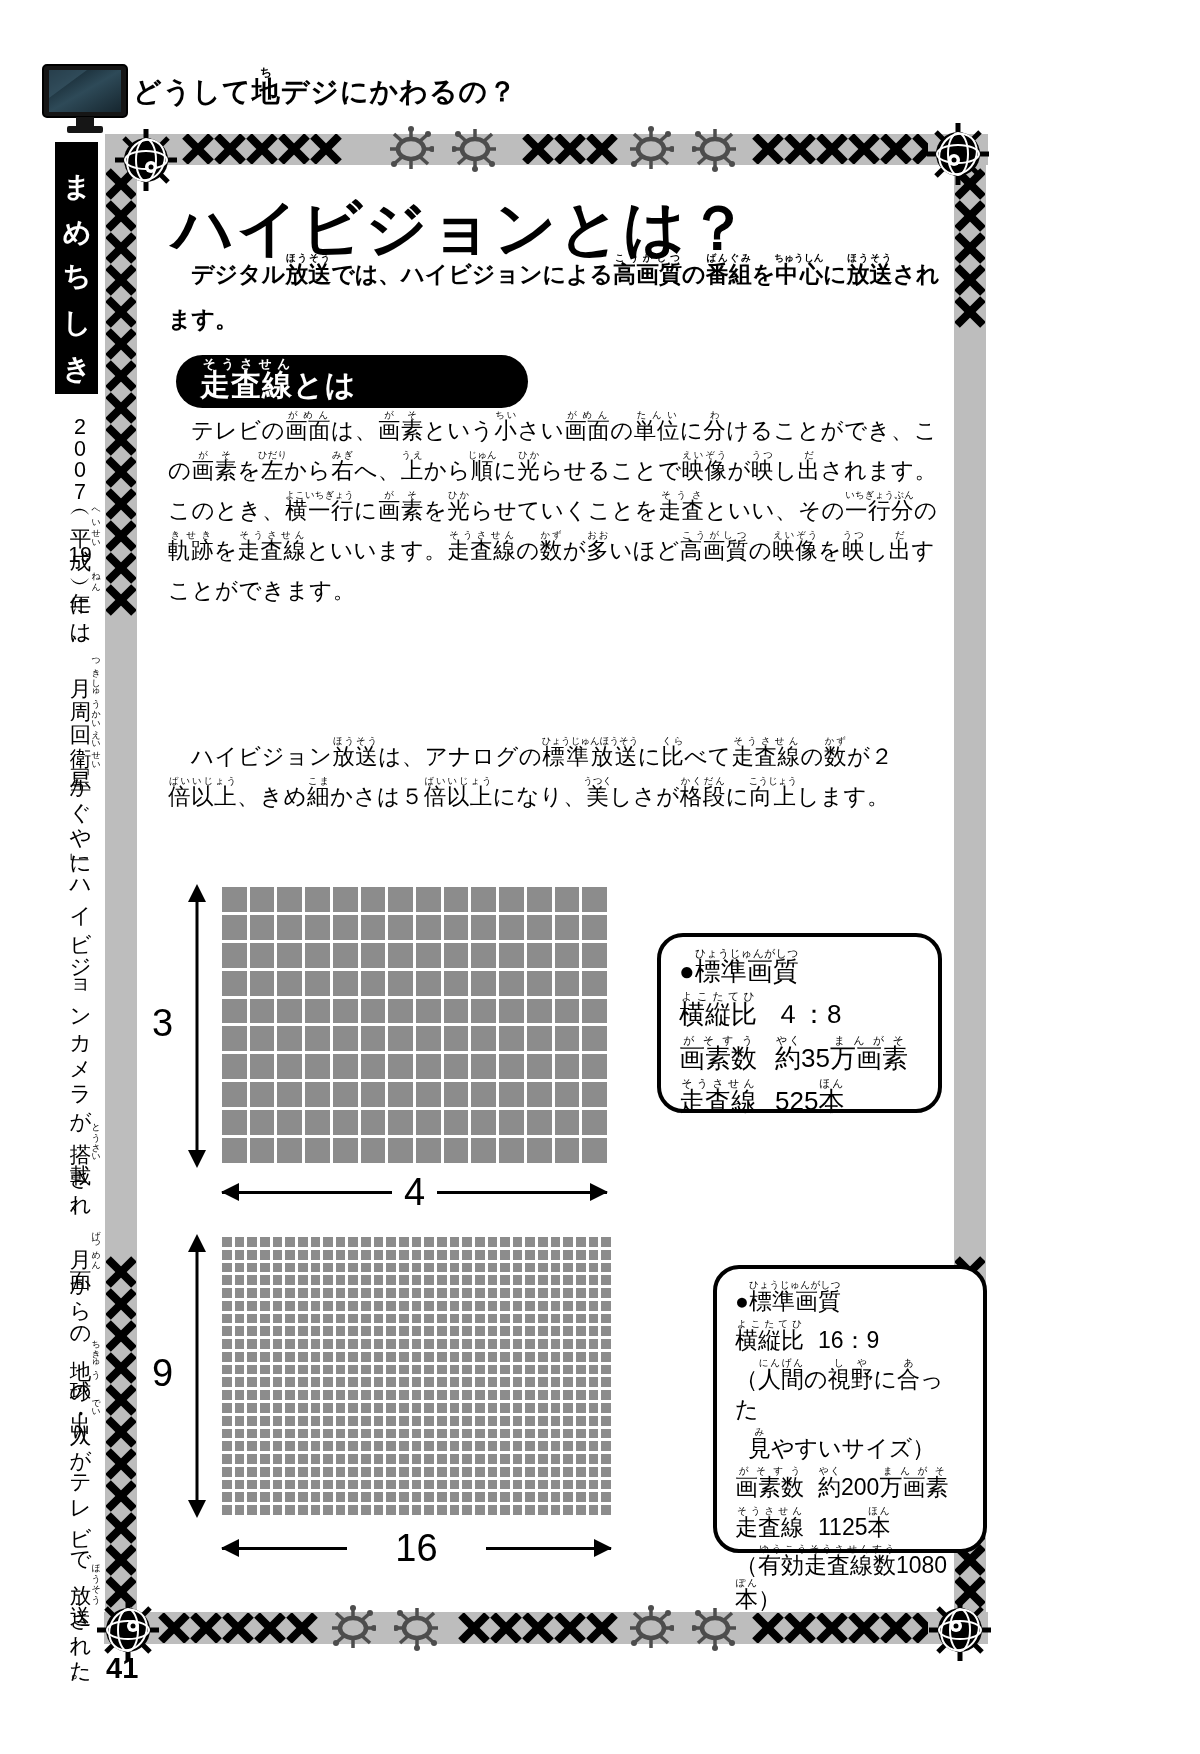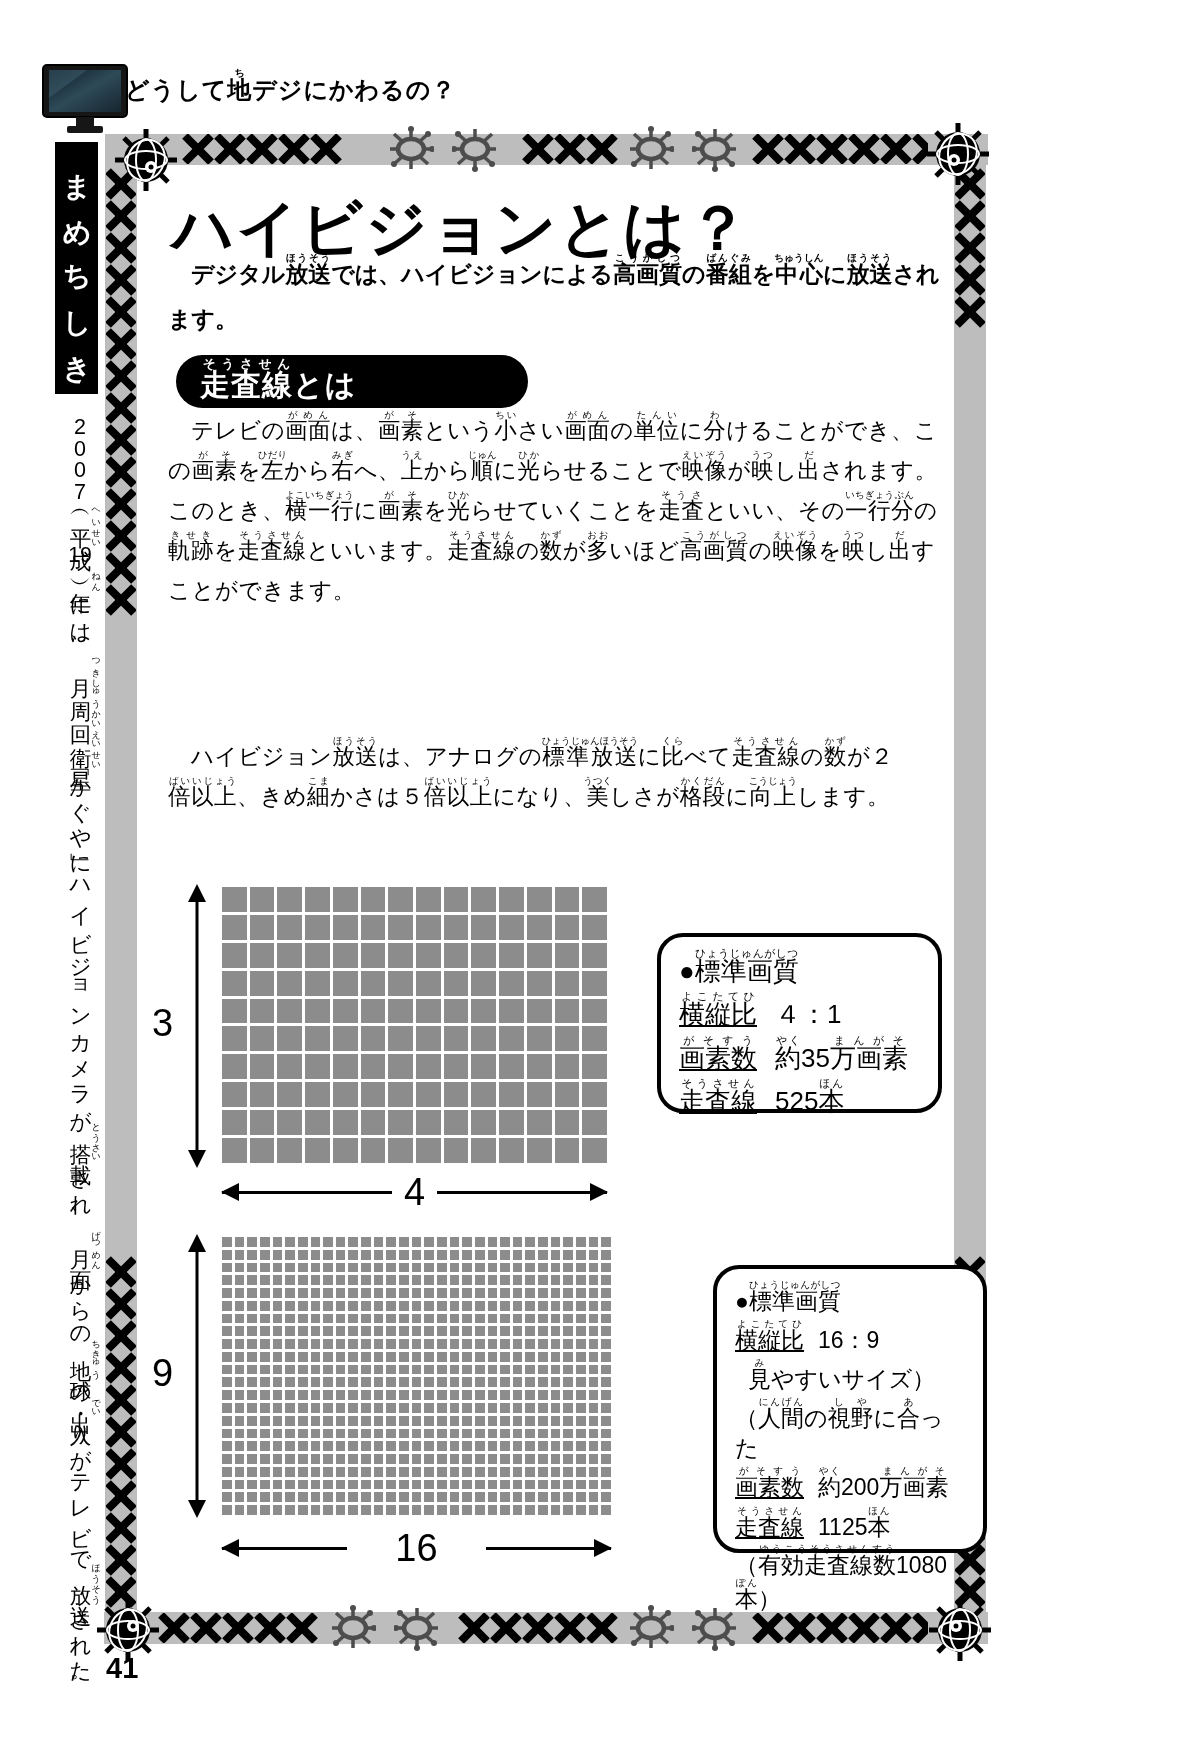--- a/index.html
+++ b/index.html
@@ -13,22 +13,22 @@
   ruby{ruby-position:over;}
   .tcy{text-combine-upright:all;}
 
   
   .band{position:absolute;background:var(--band,#bdbdbd);}
   .chain{position:absolute;}
   .deco{position:absolute;}
 
   
   .header-title{
-    position:absolute;left:125px;top:64px;
-    font-size:24px;font-weight:bold;letter-spacing:1px;line-height:1.0;
+    position:absolute;left:133px;top:64px;
+    font-size:28px;font-weight:bold;letter-spacing:1px;line-height:1.0;
     padding-top:14px;white-space:nowrap;
   }
 
   
   .mame-box{
     position:absolute;left:55px;top:142px;width:43px;height:252px;
     background:var(--pill-bg,#000);color:var(--pill-text,#fff);
     writing-mode:vertical-rl;text-orientation:upright;
     font-size:28px;font-weight:bold;letter-spacing:14px;
     display:flex;align-items:center;justify-content:center;
@@ -85,21 +85,21 @@
   .harrow .num{font-size:38px;margin:0 12px;line-height:1;}
 
   
   .ibox{
     position:absolute;background:#fff;border:4px solid #000;border-radius:26px;
     box-sizing:border-box;z-index:5;padding:8px 16px 6px 18px;
   }
   #box-sd{left:657px;top:933px;width:285px;height:180px;font-size:26px;}
   #box-hd{left:713px;top:1265px;width:274px;height:288px;font-size:23px;}
   .ibox .ib-line{display:flex;align-items:baseline;margin-top:3px;line-height:1.32;}
-  .ibox .lbl{flex:0 0 auto;margin-right:18px;text-decoration:underline;}
+  .ibox .lbl{flex:0 0 auto;margin-right:18px;}
   #box-hd .lbl{margin-right:14px;}
   .ibox .note{line-height:1.3;margin-top:2px;}
   .ibox .note.indent{padding-left:13px;}
 </style>
 </head>
 <body>
 
 <div id="page" style="--page-bg: #ffffff; --text: #000000; --band: #bdbdbd; --grid-square: #8c8c8c; --pill-bg: #000000; --pill-text: #ffffff; --decoration-dark: #4d4d4d;">
 
   <svg width="0" height="0" style="position:absolute">
@@ -568,21 +568,21 @@
   <div class="harrow" id="harrow-sd">
     <div class="ln l"></div>
     <span class="num">4</span>
     <div class="ln r"></div>
   </div>
 
   <div class="ibox" id="box-sd">
     <div class="ib-line">●<ruby>標準画質<rt>ひょうじゅんがしつ</rt></ruby></div>
     <div class="ib-line">
       <span class="lbl"><ruby>横縦比<rt>よこたてひ</rt></ruby></span>
-      <span class="val">４：1</span>
+      <span class="val">４：8</span>
     </div>
     <div class="ib-line">
       <span class="lbl"><ruby>画素数<rt>がそすう</rt></ruby></span>
       <span class="val"><ruby>約<rt>やく</rt></ruby>35<ruby>万画素<rt>まんがそ</rt></ruby></span>
     </div>
     <div class="ib-line">
       <span class="lbl"><ruby>走査線<rt>そうさせん</rt></ruby></span>
       <span class="val">525<ruby>本<rt>ほん</rt></ruby></span>
     </div>
   </div>
@@ -1282,22 +1282,22 @@
     <span class="num">16</span>
     <div class="ln r"></div>
   </div>
 
   <div class="ibox" id="box-hd">
     <div class="ib-line">●<ruby>標準画質<rt>ひょうじゅんがしつ</rt></ruby></div>
     <div class="ib-line">
       <span class="lbl"><ruby>横縦比<rt>よこたてひ</rt></ruby></span>
       <span class="val">16：9</span>
     </div>
+    <div class="note">（<ruby>人間<rt>にんげん</rt></ruby>の<ruby>視野<rt>しや</rt></ruby>に<ruby>合<rt>あ</rt></ruby>った</div>
     <div class="note indent"><ruby>見<rt>み</rt></ruby>やすいサイズ）</div>
-    <div class="note">（<ruby>人間<rt>にんげん</rt></ruby>の<ruby>視野<rt>しや</rt></ruby>に<ruby>合<rt>あ</rt></ruby>った</div>
     <div class="ib-line">
       <span class="lbl"><ruby>画素数<rt>がそすう</rt></ruby></span>
       <span class="val"><ruby>約<rt>やく</rt></ruby>200<ruby>万画素<rt>まんがそ</rt></ruby></span>
     </div>
     <div class="ib-line">
       <span class="lbl"><ruby>走査線<rt>そうさせん</rt></ruby></span>
       <span class="val">1125<ruby>本<rt>ほん</rt></ruby></span>
     </div>
     <div class="note">（<ruby>有効走査線数<rt>ゆうこうそうさせんすう</rt></ruby>1080<ruby>本<rt>ぽん</rt></ruby>）</div>
   </div>

